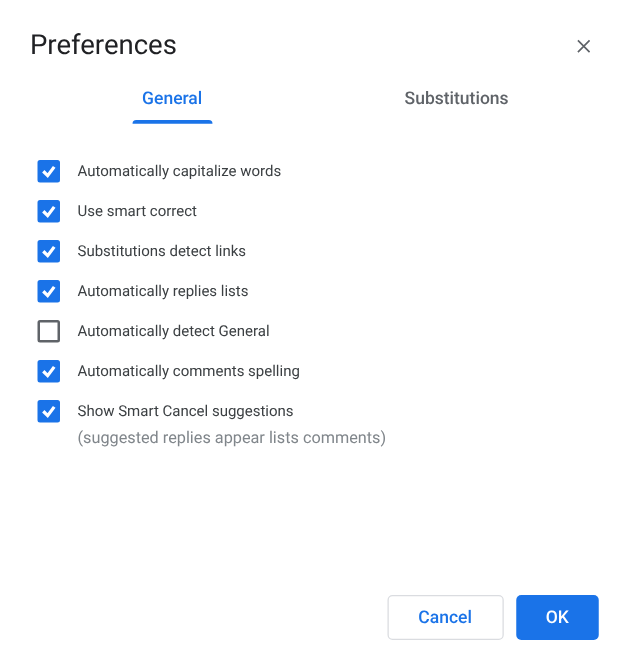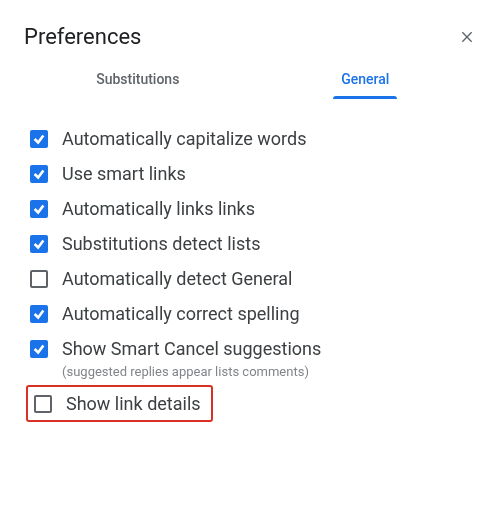--- a/index.html
+++ b/index.html
@@ -100,21 +100,21 @@
       border: 2px solid #5f6368;
     }
     .checkbox.checked svg {
       width: 14px;
       height: 14px;
       stroke: #fff;
       stroke-width: 3;
       fill: none;
     }
     .option-label {
-      font-size: 18px;
+      font-size: 12px;
       color: #3c4043;
     }
     .hint {
       font-size: 13px;
       color: #80868b;
       margin-left: 32px;
       margin-top: -2px;
       margin-bottom: 4px;
     }
     .highlight-box {
@@ -159,89 +159,87 @@
   <div class="header">
     <div class="title">Preferences</div>
     <div class="close-icon">
       <svg viewBox="0 0 24 24" width="16" height="16">
           <path d="M5 5 L19 19 M19 5 L5 19" stroke="#5f6368" stroke-width="2" fill="none"></path>
         </svg>
     </div>
   </div>
 
   <div class="tabs">
+    <div class="tab active">General</div>
     <div class="tab">Substitutions</div>
-    <div class="tab active">General</div>
   </div>
 
   <div class="options">
 
     <div class="option-row">
       <div class="checkbox checked">
         <svg viewBox="0 0 16 16">
             <polyline points="3,8 7,12 13,4"></polyline>
           </svg>
       </div>
       <span class="option-label">Automatically capitalize words</span>
     </div>
 
     <div class="option-row">
       <div class="checkbox checked">
         <svg viewBox="0 0 16 16">
             <polyline points="3,8 7,12 13,4"></polyline>
           </svg>
       </div>
-      <span class="option-label">Use smart links</span>
-    </div>
-
-    <div class="option-row">
-      <div class="checkbox checked">
-        <svg viewBox="0 0 16 16">
-            <polyline points="3,8 7,12 13,4"></polyline>
-          </svg>
-      </div>
-      <span class="option-label">Automatically links links</span>
-    </div>
-
-    <div class="option-row">
-      <div class="checkbox checked">
-        <svg viewBox="0 0 16 16">
-            <polyline points="3,8 7,12 13,4"></polyline>
-          </svg>
-      </div>
-      <span class="option-label">Substitutions detect lists</span>
+      <span class="option-label">Use smart correct</span>
+    </div>
+
+    <div class="option-row">
+      <div class="checkbox checked">
+        <svg viewBox="0 0 16 16">
+            <polyline points="3,8 7,12 13,4"></polyline>
+          </svg>
+      </div>
+      <span class="option-label">Substitutions detect links</span>
+    </div>
+
+    <div class="option-row">
+      <div class="checkbox checked">
+        <svg viewBox="0 0 16 16">
+            <polyline points="3,8 7,12 13,4"></polyline>
+          </svg>
+      </div>
+      <span class="option-label">Automatically replies lists</span>
     </div>
 
     <div class="option-row">
       <div class="checkbox unchecked"></div>
       <span class="option-label">Automatically detect General</span>
     </div>
 
     <div class="option-row">
       <div class="checkbox checked">
         <svg viewBox="0 0 16 16">
             <polyline points="3,8 7,12 13,4"></polyline>
           </svg>
       </div>
-      <span class="option-label">Automatically correct spelling</span>
+      <span class="option-label">Automatically comments spelling</span>
     </div>
 
     <div class="option-row">
       <div class="checkbox checked">
         <svg viewBox="0 0 16 16">
             <polyline points="3,8 7,12 13,4"></polyline>
           </svg>
       </div>
       <span class="option-label">Show Smart Cancel suggestions</span>
     </div>
     <div class="hint">(suggested replies appear lists comments)</div>
 
-    <div class="highlight-box">
-      <div class="option-row" style="padding:2px 4px;">
-        <div class="checkbox unchecked"></div>
-        <span class="option-label">Show link details</span>
-      </div>
-    </div>
-
-  </div>
-
+
+  </div>
+
+  <div class="footer">
+    <button class="btn btn-cancel">Cancel</button>
+    <button class="btn btn-ok">OK</button>
+  </div>
 
 </div>
 
 </body></html>

